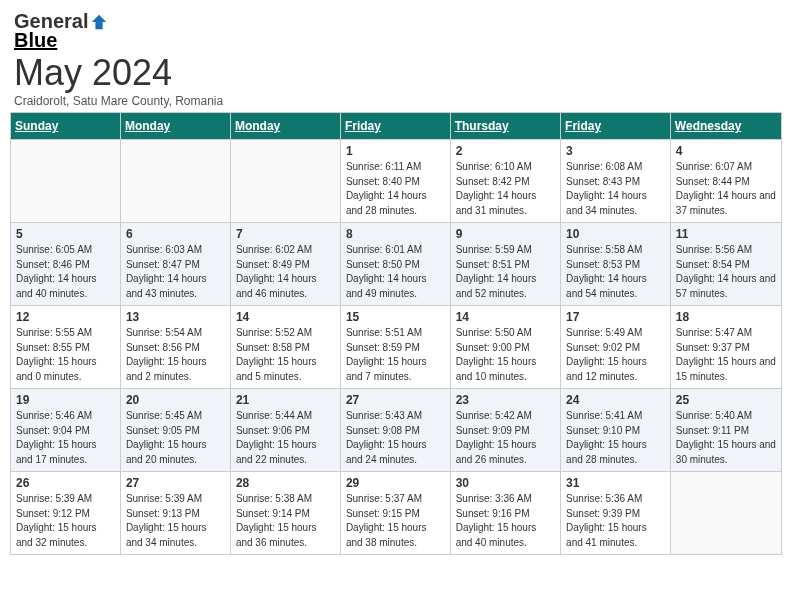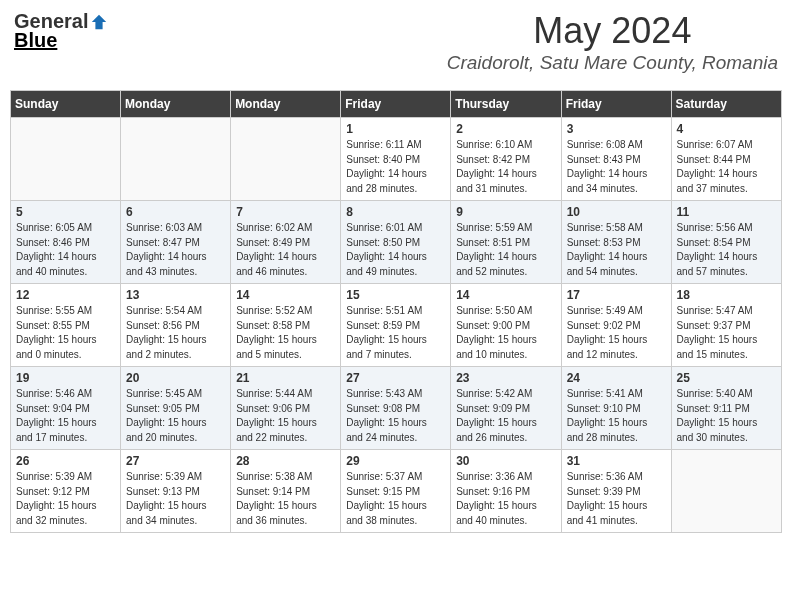--- a/index.html
+++ b/index.html
@@ -7,22 +7,23 @@
       font-family: Arial, sans-serif;
       background: #fff;
       width: 792px;
       min-height: 612px;
       padding: 10px;
     }
     .header {
       display: flex;
       justify-content: space-between;
       align-items: flex-start;
-      margin-bottom: 16px;
+      margin-bottom: 4px;
       padding: 0 4px;
+      flex-direction: column;
     }
     .logo {
       display: flex;
       flex-direction: column;
       align-items: flex-start;
     }
     .logo-text {
       display: flex;
       align-items: center;
       font-size: 20px;
@@ -30,44 +31,44 @@
       color: #333;
     }
     .logo-general { color: #333; font-weight: bold; }
     .logo-blue { color: #000000; font-weight: bold; text-decoration: underline; }
     .logo-icon {
       width: 18px;
       height: 18px;
       margin-left: 2px;
     }
     .title-section {
-      text-align: center;
+      text-align: left;
     }
     .month-year {
       font-size: 36px;
       color: #333;
       font-weight: normal;
     }
     .location {
-      font-size: 19px;
+      font-size: 12px;
       color: #555;
-      font-style: italic;
     }
     table {
       width: 100%;
       border-collapse: collapse;
     }
     thead tr th {
-      background-color: #404040;
+      background-color: #0f766e;
       color: #fff;
       font-size: 12px;
       font-weight: bold;
       padding: 6px 4px;
       text-align: left;
       border: 1px solid #ccc;
+      text-decoration: underline;
     }
     tbody tr td {
       border: 1px solid #ccc;
       vertical-align: top;
       padding: 4px 5px;
       font-size: 10.5px;
       color: #333;
       width: 113px;
       min-height: 80px;
       background: #fff;
@@ -111,21 +112,21 @@
 
 <table>
   <thead>
     <tr>
     <th>Sunday</th>
         <th>Monday</th>
         <th>Monday</th>
         <th>Friday</th>
         <th>Thursday</th>
         <th>Friday</th>
-        <th>Saturday</th>
+        <th>Wednesday</th>
       </tr>
   </thead>
   <tbody id="calendar-body">
   <tr>
         <td class="empty"></td>
         <td class="empty"></td>
         <td class="empty"></td>
         <td>
           <span class="day-num">1</span>
           <div class="day-info">Sunrise: 6:11 AM

